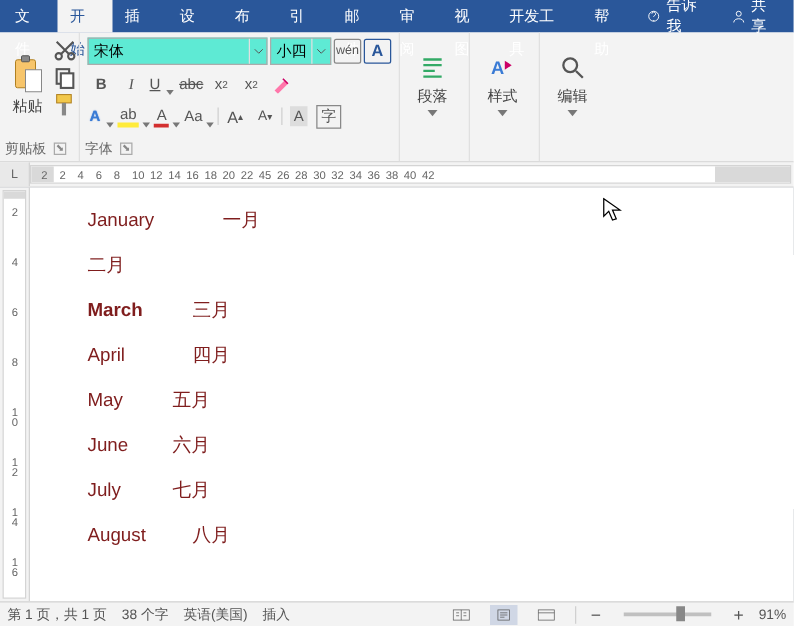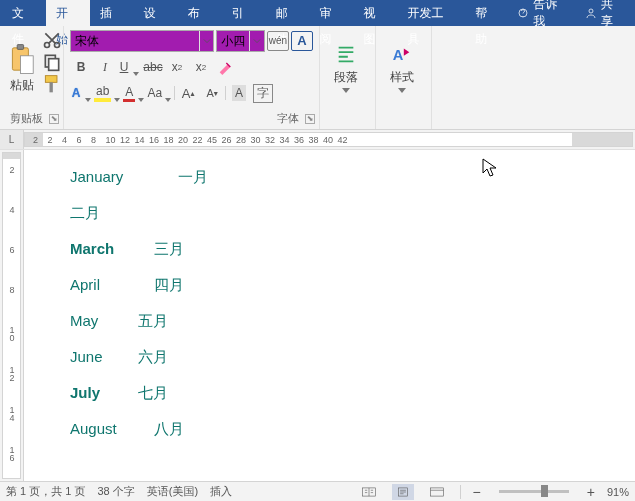--- a/index.html
+++ b/index.html
@@ -6,34 +6,34 @@
 body{width:635px;height:501px;overflow:hidden;background:#fff;font-size:12px;color:#444}
 .menubar{display:flex;align-items:center;background:#2a579a;color:#fff;height:26px;padding:0 2px}
 .menubar .tab{padding:0 10px;height:26px;line-height:26px;cursor:pointer}
 .menubar .tab.active{background:#f3f3f3;color:#2a579a}
 .menubar .spacer{flex:1}
 .menubar .iconbtn{padding:0 8px;height:26px;display:flex;align-items:center;font-size:12px;cursor:pointer}
 .menubar svg{width:12px;height:12px;margin-right:4px;fill:none;stroke:#fff;stroke-width:1.5}
 .ribbon{background:#f3f3f3;border-bottom:1px solid #d4d4d4;height:104px;display:flex}
 .group{border-right:1px solid #e0e0e0;display:flex;flex-direction:column;justify-content:space-between;padding:2px 4px 0}
 .group-body{flex:1;display:flex}
-.group-label{text-align:center;color:#666;font-size:11px;padding:2px 0 3px;display:flex;justify-content:flex-end;align-items:center}
+.group-label{text-align:center;color:#666;font-size:11px;padding:2px 0 3px;display:flex;justify-content:flex-start;align-items:center}
 .group-label .launcher{margin-left:6px;border:1px solid #aaa;width:10px;height:10px;font-size:8px;line-height:8px;color:#888;display:flex;align-items:center;justify-content:center;cursor:pointer}
 .clip{width:64px}
 .clip .group-body{flex-direction:row}
 .clip-left{display:flex;flex-direction:column;align-items:center;justify-content:center}
 .clip-icons{display:flex;flex-direction:column;gap:2px;padding:2px}
 .clip-icons .sm{width:20px;height:20px;display:flex;align-items:center;justify-content:center;cursor:pointer}
 .paste-big{display:flex;flex-direction:column;align-items:center;padding:2px 4px;cursor:pointer}
 .paste-big svg{width:28px;height:32px}
 .paste-big span{font-size:12px;margin-top:2px}
 .fontg{flex:0 0 auto;width:256px}
 .fontg .group-body{flex-direction:column;gap:4px;padding:2px}
 .row{display:flex;align-items:center;gap:2px}
-.combo{display:flex;align-items:center;border:1px solid #ababab;background:#a21caf;height:22px}
+.combo{display:flex;align-items:center;border:1px solid #ababab;background:#5eead4;height:22px}
 .combo input{border:none;outline:none;font-size:12px;padding:0 4px;height:20px;background:transparent}
 .combo .dd{width:14px;height:20px;display:flex;align-items:center;justify-content:center;border-left:1px solid #e0e0e0;cursor:pointer}
 .combo .dd svg{width:8px;height:8px}
 .font-name{width:148px}
 .font-name input{width:128px}
 .font-size{width:50px}
 .font-size input{width:32px}
 .btn{min-width:22px;height:22px;display:flex;align-items:center;justify-content:center;cursor:pointer;font-size:12px;color:#555;border-radius:2px;position:relative}
 .btn svg{width:16px;height:16px}
 .btn.split{padding-right:10px}
@@ -49,21 +49,21 @@
 .hruler{flex:1;position:relative;background:#fff;margin:2px 2px 2px 0;border:1px solid #d4d4d4;font-size:9px;color:#666;overflow:hidden}
 .hruler .tick{position:absolute;top:2px}
 .hruler .dark{position:absolute;top:0;bottom:0;background:#d9d9d9}
 .doc-area{display:flex;height:331px;background:#9fa6ad}
 .vruler{width:24px;background:#f3f3f3;border-right:1px solid #d4d4d4;display:flex;flex-direction:column}
 .vruler-inner{margin:2px;flex:1;background:#fff;border:1px solid #d4d4d4;position:relative;font-size:9px;color:#666;overflow:hidden}
 .vruler-inner .vtick{position:absolute;left:4px;writing-mode:vertical-rl;text-orientation:upright;letter-spacing:-2px}
 .vruler-inner .vdark{position:absolute;left:0;right:0;background:#d9d9d9}
 .page{flex:1;background:#fff;margin:0;position:relative;overflow:hidden}
 .page .cursor-img{position:absolute;top:8px;left:458px;pointer-events:none}
-.content{padding:18px 0 0 46px;font-family:"SimSun",serif;font-size:15px;color:#0f766e;line-height:1.2}
+.content{padding:18px 0 0 46px;font-family:"SimSun",serif;font-size:15px;color:#7f1d1d;line-height:1.2}
 .mrow{display:flex;margin-bottom:18px}
 .mrow .en{width:92px}
 .status{position:absolute;bottom:0;left:0;right:0;height:20px;background:#f3f3f3;border-top:1px solid #d4d4d4;display:flex;align-items:center;font-size:11px;color:#555;padding:0 6px;gap:12px}
 .status .spacer{flex:1}
 .status .vbtn{width:22px;height:16px;display:flex;align-items:center;justify-content:center;cursor:pointer}
 .status .vbtn svg{width:14px;height:12px}
 .zoom-slider{width:70px;height:3px;background:#c0c0c0;position:relative;margin:0 6px}
 .zoom-slider .thumb{position:absolute;width:7px;height:12px;background:#888;top:-5px;left:42px}
 .sep{width:1px;height:14px;background:#d0d0d0}
 </style>
@@ -234,20 +234,33 @@
             <text x="2" y="18" font-size="16" fill="#3a7bd5" font-weight="bold">A</text>
             <path d="M14 6l6 4-6 4z" fill="#c06"></path>
           </svg>
         <span>样式</span>
           <div class="caret2"></div>
       </div>
     </div>
     <div class="group-label"></div>
   </div>
 
+  <div class="group" style="width:56px;border-right:none">
+    <div class="group-body">
+      <div class="bigbtn">
+        <svg viewBox="0 0 24 24" fill="none" stroke="#555" stroke-width="2">
+            <circle cx="10" cy="10" r="6"></circle>
+            <path d="M15 15l6 6"></path>
+          </svg>
+        <span>编辑</span>
+          <div class="caret2"></div>
+      </div>
+    </div>
+    <div class="group-label"></div>
+  </div>
 </div>
 
 <div class="ruler-wrap">
   <div class="ruler-corner">L</div>
   <div class="hruler" id="hruler">
     <div class="dark" style="left:0;width:18px"></div>
     <div class="dark" style="right:0;width:60px"></div>
   <div class="tick" style="left: 8px;">2</div>
       <div class="tick" style="left: 22.5px;">2</div>
       <div class="tick" style="left: 37px;">4</div>
@@ -309,21 +322,21 @@
         </div>
         <div class="mrow">
           <div class="en" style="width: 68px;">May</div>
           <div>五月</div>
         </div>
         <div class="mrow">
           <div class="en" style="width: 68px;">June</div>
           <div>六月</div>
         </div>
         <div class="mrow">
-          <div class="en" style="width: 68px; font-weight: bold;">July</div>
+          <div class="en" style="width: 68px;">July</div>
           <div>七月</div>
         </div>
         <div class="mrow">
           <div class="en" style="width: 84px;">August</div>
           <div>八月</div>
         </div>
       </div>
   </div>
 </div>
 

